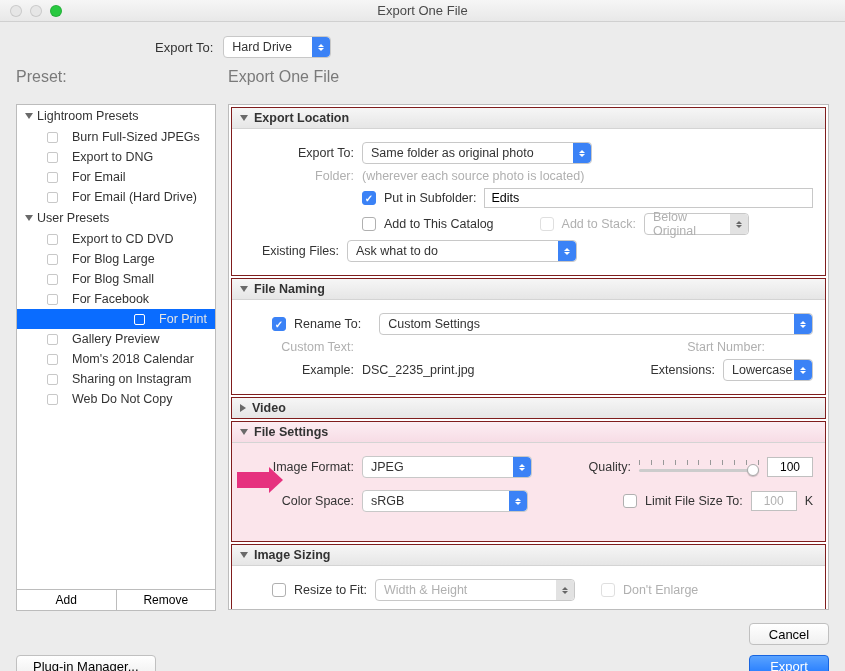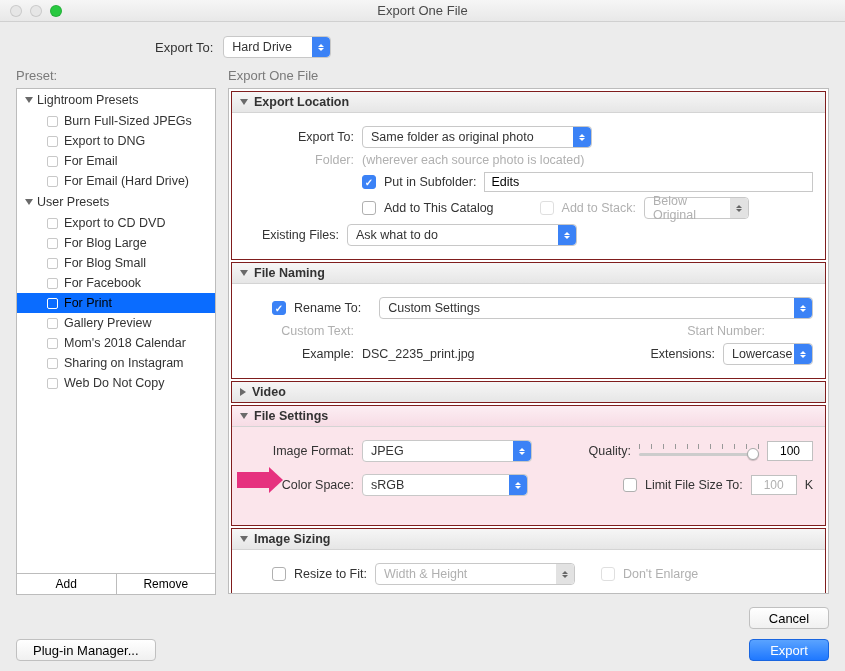--- a/index.html
+++ b/index.html
@@ -22,27 +22,27 @@
 .select.disabled { color: #b0b0b0; }
 .select.disabled .endcap { background: #dcdcdc; }
 .select.grey .endcap { background: #e2e2e2; }
 .select.grey .endcap::before { border-bottom-color: #666; }
 .select.grey .endcap::after { border-top-color: #666; }
 
 .columns { display: flex; padding: 0 16px; gap: 12px; }
 .col-left { width: 200px; }
 .col-right { flex: 1; }
 
-.section-label { font-size: 13px; color: #7a7a7a; margin-bottom: 5px; }
+.section-label { font-size: 16px; color: #7a7a7a; margin-bottom: 18px; }
 
 .preset-box { background: #fff; border: 1px solid #bcbcbc; border-radius: 0; height: 486px; overflow-y: auto; }
 .preset-group { padding: 4px 8px; display: flex; align-items: center; gap: 4px; font-size: 12.5px; cursor: default; }
-.preset-item { padding: 3px 8px 3px 30px; display: flex; align-items: center; gap: 6px; font-size: 12.5px; cursor: default; }
+.preset-item { padding: 3px 8px 3px 30px; display: flex; align-items: center; gap: 14px; font-size: 12.5px; cursor: default; }
 .preset-item .box, .preset-item.selected .box { width: 11px; height: 11px; border: 1px solid #c8c8c8; border-radius: 2px; background: #fff; }
-.preset-item.selected { background: #0a6cff; color: #000000; }
+.preset-item.selected { background: #0a6cff; color: #e5e5e5; justify-content: flex-end; }
 .preset-item.selected .box { border-color: #fff; background: transparent; }
 .disclosure { display: inline-block; width: 0; height: 0; border-left: 4px solid transparent; border-right: 4px solid transparent; border-top: 6px solid #6a6a6a; }
 
 .preset-bottom { display: flex; border: 1px solid #bcbcbc; border-top: none; }
 .preset-bottom button { flex: 1; background: #fff; border: none; border-right: 1px solid #bcbcbc; height: 20px; font-size: 12px; cursor: pointer; }
 .preset-bottom button:last-child { border-right: none; }
 
 .right-scroll { background: #fff; border: 1px solid #bcbcbc; height: 506px; overflow-y: auto; }
 .panel { border: 1px solid #7f1d1d; margin: 2px; }
 .panel-header { background: linear-gradient(#f6f6f6, #e6e6e6); border-bottom: 1px solid #d4d4d4; padding: 3px 8px; display: flex; align-items: center; gap: 6px; font-weight: 600; font-size: 12.5px; }

